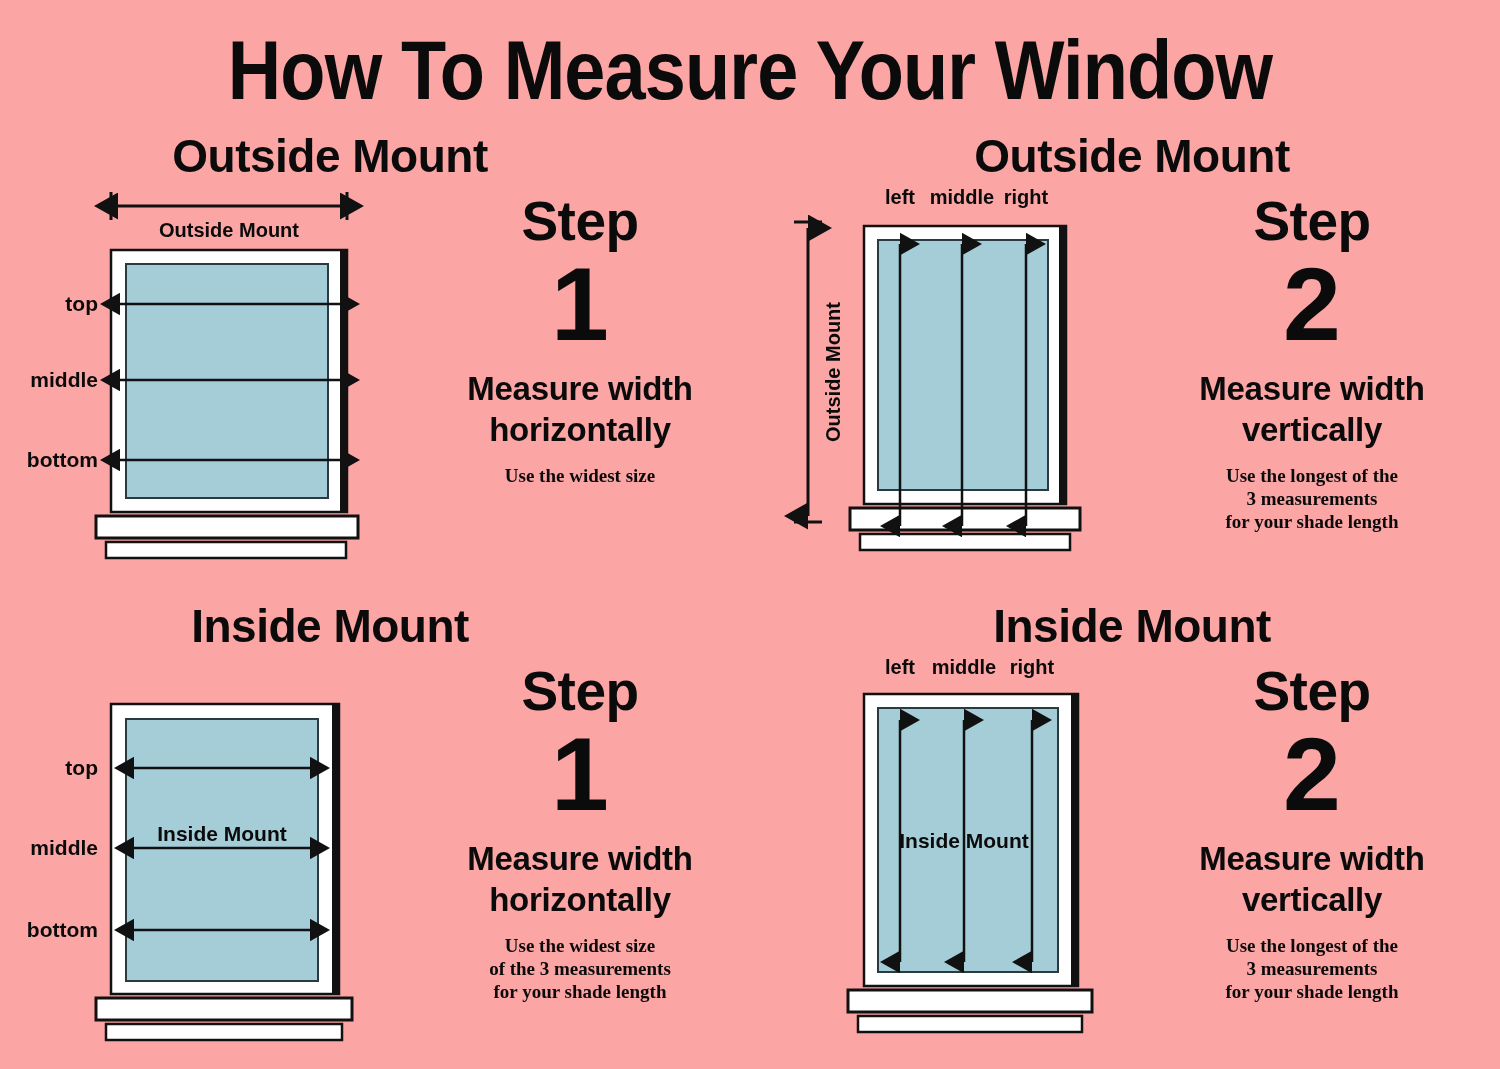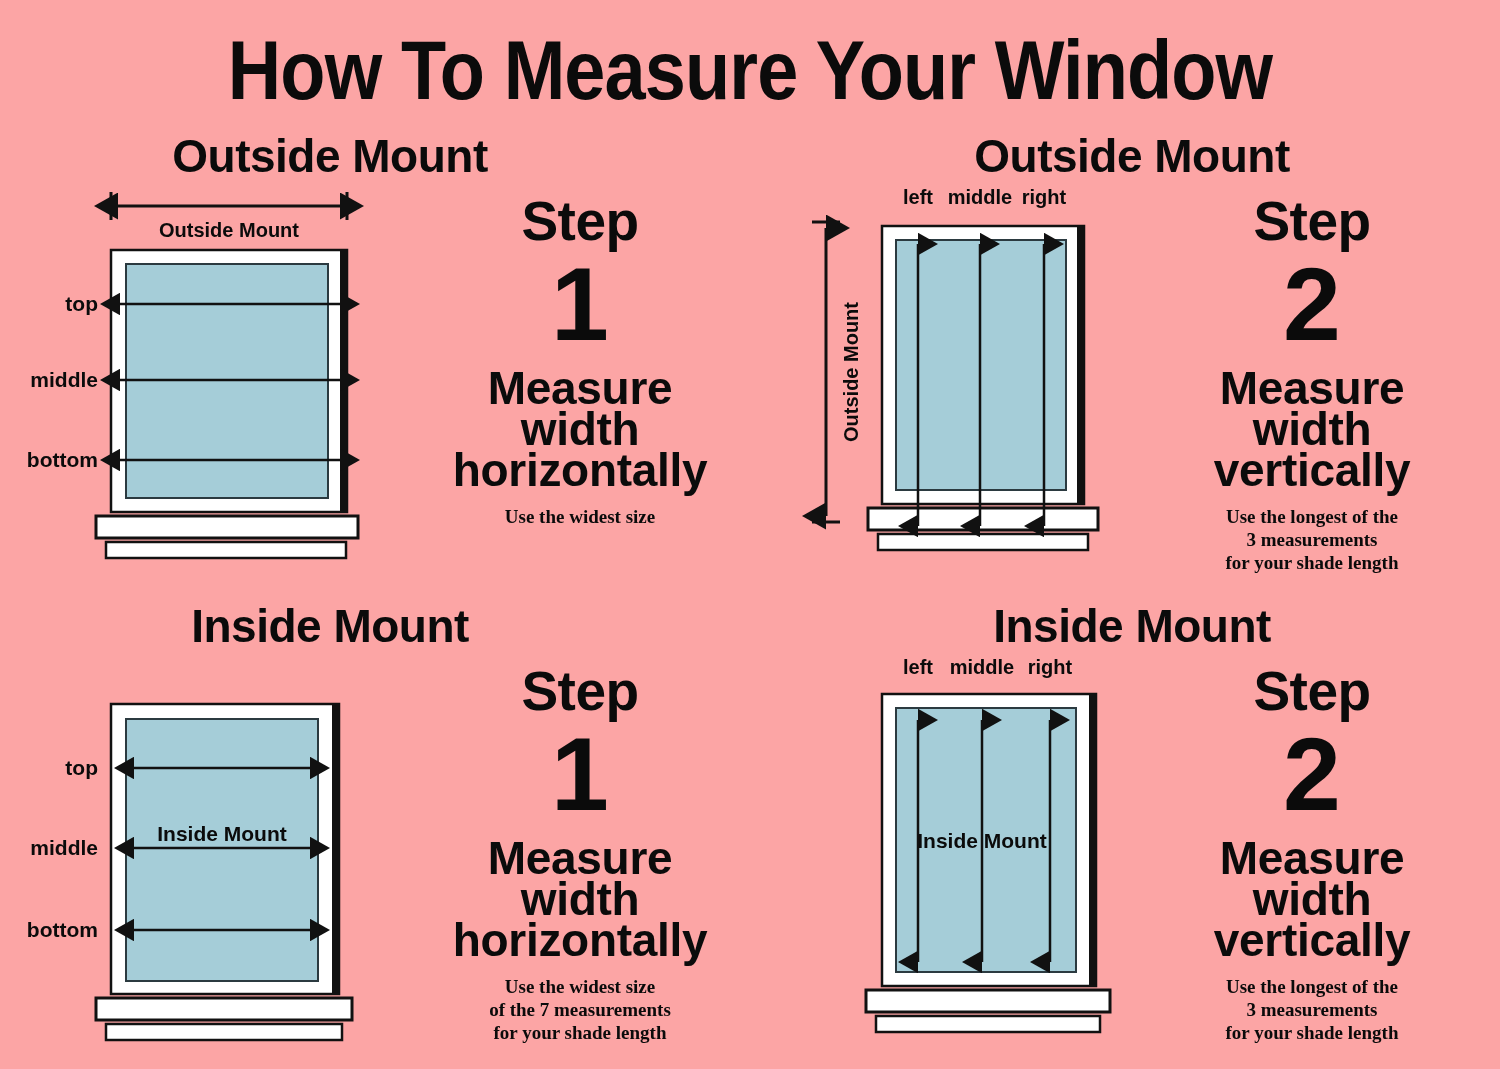--- a/index.html
+++ b/index.html
@@ -70,21 +70,21 @@
   .q2 .quad-title, .q4 .quad-title { left: 60px; width: 640px; }
 
   
   .diagram {
     position: absolute;
     top: 52px;
     left: 0;
     width: 460px;
     height: 400px;
   }
-  .q2 .diagram, .q4 .diagram { left: 44px; }
+  .q2 .diagram, .q4 .diagram { left: 26px; }
 
   
   .instr {
     position: absolute;
     top: 62px;
     width: 300px;
     text-align: center;
   }
   .q1 .instr { left: 420px; }
   .q3 .instr { left: 420px; }
@@ -103,21 +103,21 @@
     font-family: "Liberation Sans", sans-serif;
     font-weight: bold;
     font-size: 104px;
     line-height: 104px;
     color: #0b0b0b;
     margin-top: 2px;
   }
   .instr-main {
     font-family: "Liberation Sans", sans-serif;
     font-weight: bold;
-    font-size: 46px;
+    font-size: 33px;
     line-height: 41px;
     color: #0b0b0b;
     margin-top: 12px;
     letter-spacing: -0.3px;
   }
   .instr-sub {
     font-family: Liberation Serif, serif;
     font-weight: bold;
     font-size: 19px;
     line-height: 23px;
@@ -299,21 +299,21 @@
 
     <div class="instr">
       <div class="step-word">Step</div>
       <div class="step-num">1</div>
       <div class="instr-main">
         <div>Measure width</div>
         <div>horizontally</div>
       </div>
       <div class="instr-sub">
         <div>Use the widest size</div>
-        <div>of the 7 measurements</div>
+        <div>of the 3 measurements</div>
         <div>for your shade length</div>
       </div>
     </div>
   </div>
 
   <div class="quad q4">
     <div class="quad-title">Inside Mount</div>
 
     <div class="diagram">
       <svg width="460" height="400" viewBox="0 0 460 400">

